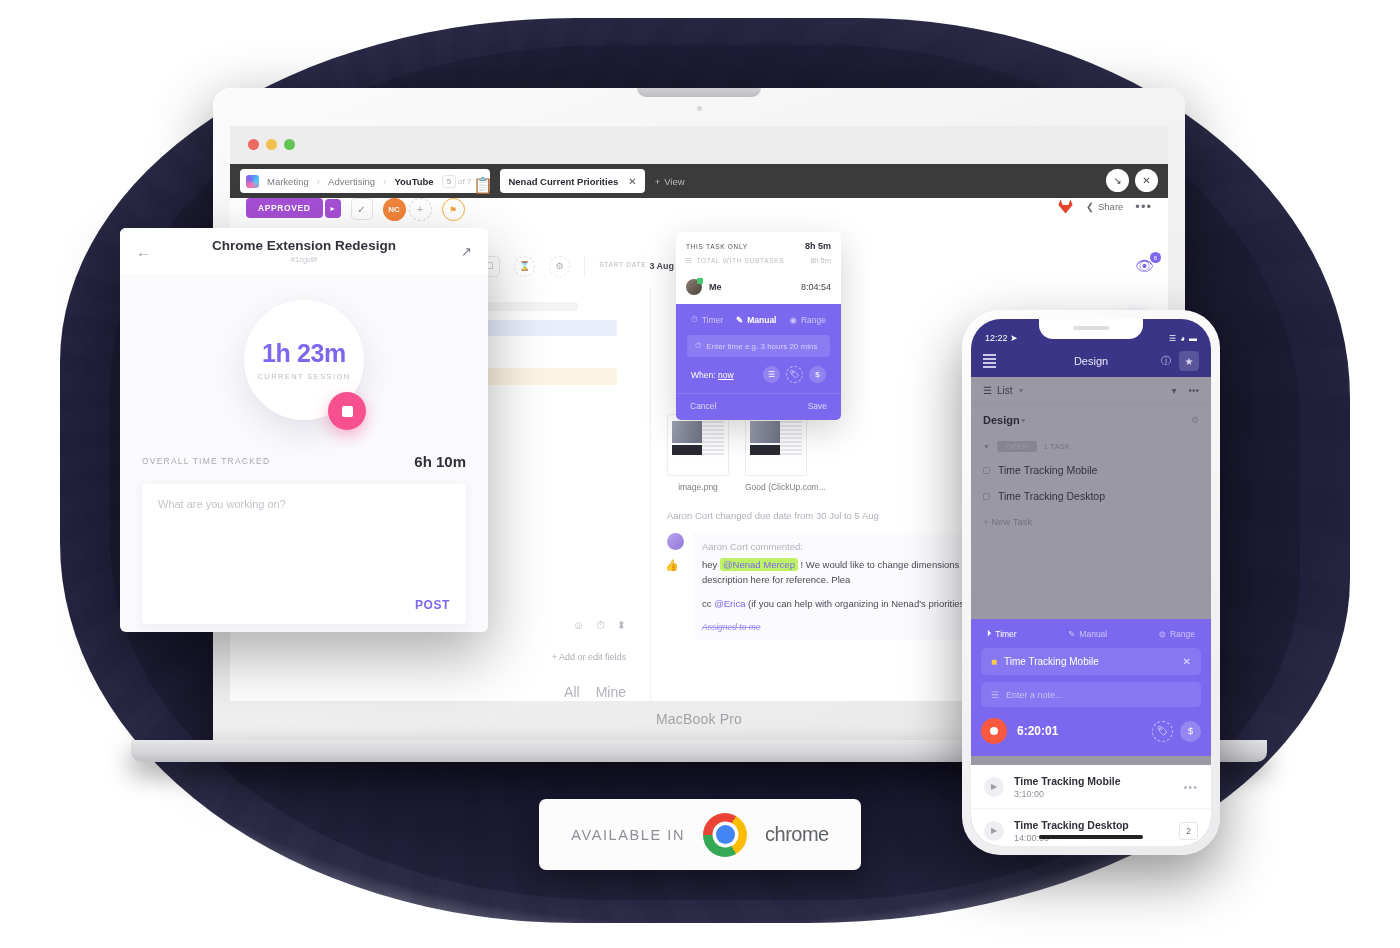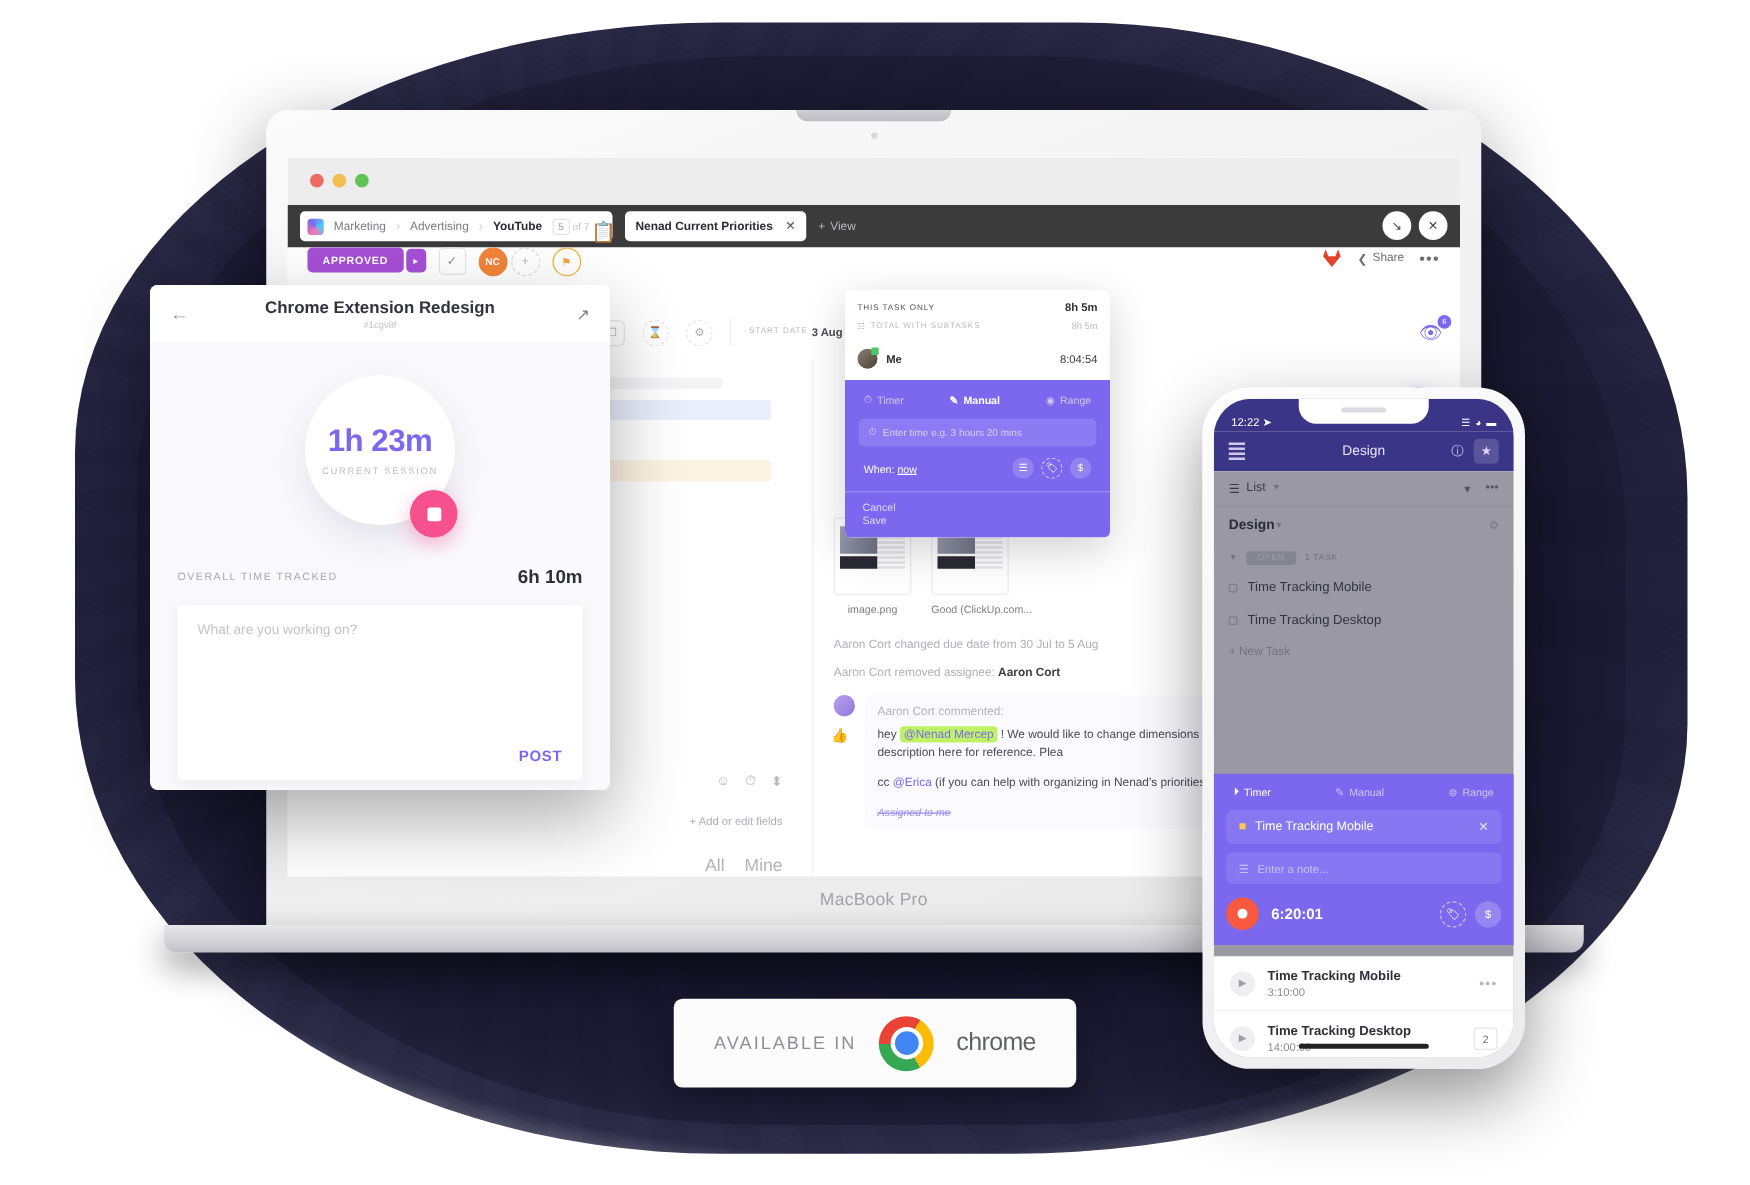--- a/index.html
+++ b/index.html
@@ -169,21 +169,21 @@
   .c-name span { color:#b2b2bc; font-weight:normal; }
   .c-text { font-size:9.5px; color:#4a4a55; line-height:1.55; margin-top:6px; }
   .mention { background:#bef264; color:#7b68ee; border-radius:3px; padding:1px 3px; }
   .mention2 { color:#7b68ee; }
   .assigned { font-size:8.5px; color:#9b8ff0; font-style:italic; margin-top:10px; text-decoration:line-through; }
   .fab { position:absolute; right:18px; top:22px; width:30px; height:30px; border-radius:50%;
     background:#7b68ee; color:#fff; display:flex; align-items:center; justify-content:center;
     font-size:12px; box-shadow:0 4px 12px rgba(123,104,238,.45); }
 
   
-  .tt-popup { position:absolute; left:676px; top:232px; width:212px;
+  .tt-popup { position:absolute; left:676px; top:232px; width:165px;
     border-radius:5px; overflow:hidden; box-shadow:0 10px 34px rgba(0,0,0,.18); background:#fff; z-index:30; }
   .tt-rows { padding:9px 10px 7px; }
   .tt-r { display:flex; justify-content:space-between; align-items:center; }
   .tt-r .l { font-size:6.5px; letter-spacing:.7px; color:#52525c; }
   .tt-r .v { font-size:9px; font-weight:bold; color:#2f2f3a; }
   .tt-r2 .l { color:#bbbbc4; display:flex; gap:4px; align-items:center; }
   .tt-r2 .v { font-size:7.5px; color:#bbbbc4; font-weight:normal; }
   .tt-me { display:flex; align-items:center; gap:7px; padding:7px 10px 9px; }
   .tt-me .ava { width:16px; height:16px; border-radius:50%;
     background:linear-gradient(135deg,#8d8072,#4a4038); position:relative; }
@@ -197,21 +197,21 @@
   .tt-field { background:#8c7bf2; border-radius:4px; padding:6px 8px; font-size:8px;
     color:#d6d0fc; display:flex; align-items:center; gap:5px; }
   .tt-when { display:flex; align-items:center; padding:9px 4px 10px; }
   .tt-when .w { font-size:8.5px; color:#fff; }
   .tt-when .w u { color:#fff; }
   .tt-when .icons { margin-left:auto; display:flex; gap:6px; }
   .tt-ic { width:17px; height:17px; border-radius:50%; background:rgba(255,255,255,.18);
     color:#fff; font-size:8px; display:flex; align-items:center; justify-content:center; }
   .tt-ic.dash { background:transparent; border:1px dashed rgba(255,255,255,.55); }
   .tt-foot { background:#7b68ee; display:flex; justify-content:space-between;
-    padding:7px 14px 9px; border-top:1px solid rgba(255,255,255,.13);flex-direction:column; }
+    padding:7px 14px 9px; border-top:1px solid rgba(255,255,255,.13); }
   .tt-foot span { font-size:8.5px; color:#ddd7fd; }
 
   
   .ext-card { position:absolute; left:120px; top:228px; width:368px; height:404px;
     background:#fafafd; border-radius:6px; overflow:hidden;
     box-shadow:0 24px 60px rgba(0,0,0,.32); z-index:40; }
   .ext-head { height:46px; background:#fff; display:flex; align-items:center; padding:0 16px; position:relative; }
   .ext-back { color:#9a9aa4; font-size:15px; }
   .ext-titles { position:absolute; left:0; right:0; text-align:center; }
   .ext-title { font-size:13.5px; font-weight:bold; color:#33333d; }
@@ -462,24 +462,20 @@
                   <span class="ph1"></span>
                     <span class="ph2"></span>
                     <span class="ph3"></span>
                 </div>
                 <div class="thumb-cap">Good (ClickUp.com...</div>
               </div>
             </div>
 
             <div class="activity">
               <div class="act-line">Aaron Cort changed due date from 30 Jul to 5 Aug</div>
-              <div class="act-line">
-                <span>Aaron Cort removed assignee:</span>
-                <b>Aaron Cort</b>
-              </div>
 
               <div class="comment-row" style="position:relative">
                 <div class="c-avatar"></div>
                 <div class="thumbup">👍</div>
                 <div class="comment-card">
                   <div class="c-name">
                     <span>Aaron Cort</span>
                     <span>commented:</span>
                   </div>
                   <div class="c-text">

